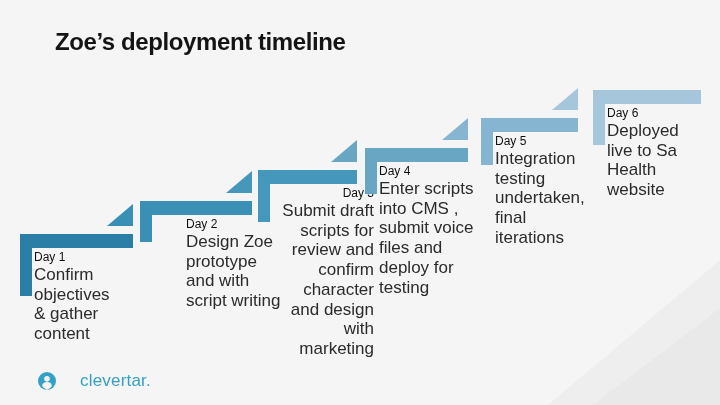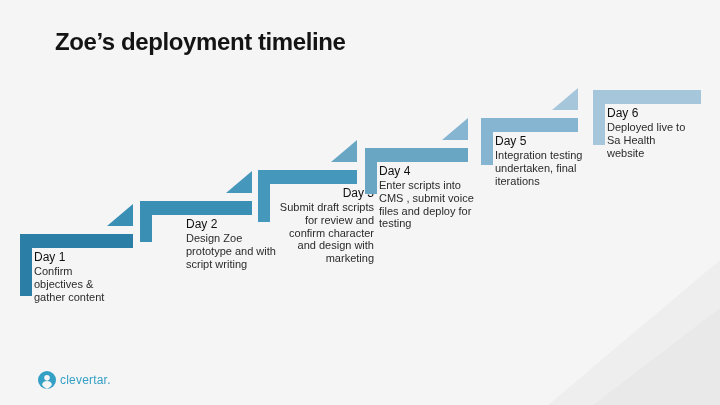--- a/index.html
+++ b/index.html
@@ -14,24 +14,24 @@
   .corner{position:absolute;}
   .corner-light{left:548px;top:260px;width:172px;height:145px;background:#eeeeef;
     clip-path:polygon(100% 0,100% 100%,0 100%);}
   .corner-dark{left:593px;top:308px;width:127px;height:97px;background:#e9e9ea;
     clip-path:polygon(100% 0,100% 100%,0 100%);}
   .hbar,.vbar,.tri,.step-text{position:absolute;}
   .hbar{height:14px;}
   .vbar{width:12px;}
   .tri{width:26px;height:22px;clip-path:polygon(0 100%,100% 100%,100% 0);}
   .step-label{font-size:12px;font-weight:400;color:#101010;margin:0 0 1px 0;}
-  .step-desc{font-size:11px;line-height:1.16;color:#2b2b2b;}
+  .step-desc{font-size:17px;line-height:1.16;color:#2b2b2b;}
   .logo{position:absolute;left:38px;top:371px;display:flex;align-items:center;gap:4px;}
   .logo-icon{width:18px;height:18px;display:block;}
-  .logo-text{font-size:12px;font-weight:400;letter-spacing:0.2px;}
+  .logo-text{font-size:17px;font-weight:400;letter-spacing:0.2px;margin-left:20px;}
 </style>
 </head>
 <body>
 
 <div class="slide">
   <div class="corner corner-light"></div>
   <div class="corner corner-dark"></div>
 
   <h1 class="title">Zoe’s deployment timeline</h1>
 

